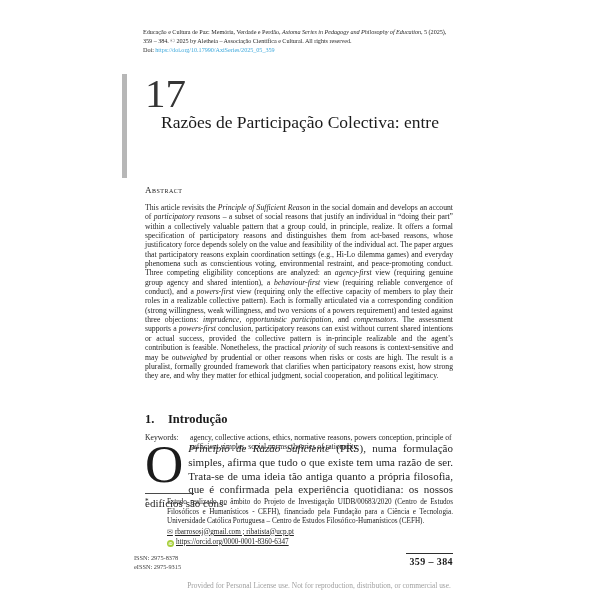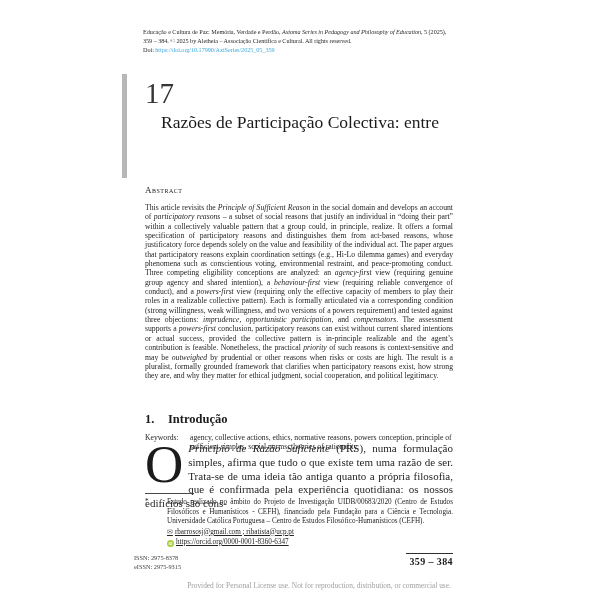--- a/index.html
+++ b/index.html
@@ -8,21 +8,21 @@
     font-family:"Liberation Serif","DejaVu Serif",serif;color:#1f1f1f;
     overflow:hidden;
   }
   .abs{position:absolute;}
   
   .header{left:143px;top:27px;width:345px;font-size:6.2px;line-height:9.2px;color:#2b2b2b;}
   .header .hline{white-space:nowrap;letter-spacing:-0.05px;}
   .doi-link{color:#3fa9dc;text-decoration:none;}
   
   .accent-bar{left:122px;top:74px;width:5px;height:104px;background:#b7b7b7;}
-  .chapter-number{left:145px;top:76px;font-size:29px;line-height:34px;color:#353535;}
+  .chapter-number{left:145px;top:76px;font-size:41px;line-height:34px;color:#353535;}
   .title{left:145px;top:112px;width:320px;font-size:17.5px;line-height:21.5px;color:#1b1b1b;}
   .title span{display:block;margin-left:16px;}
   .author{left:145px;top:160px;font-size:11px;font-variant:small-caps;letter-spacing:0.8px;color:#2a2a2a;}
   
   .abstract-heading{left:145px;top:185px;font-size:9px;font-variant:small-caps;letter-spacing:0.5px;color:#222;}
   .abstract-body{left:145px;top:203px;width:308px;font-size:7.7px;line-height:9.35px;text-align:justify;color:#1e1e1e;}
   .keywords{left:145px;top:387px;width:308px;font-size:7.7px;line-height:9.35px;display:grid;grid-template-columns:45px 1fr;color:#1e1e1e;margin-top:46px;}
   
   .section-heading{left:145px;top:412px;font-size:12.5px;font-weight:bold;color:#1b1b1b;}
   .section-heading .num{display:inline-block;width:23px;}

